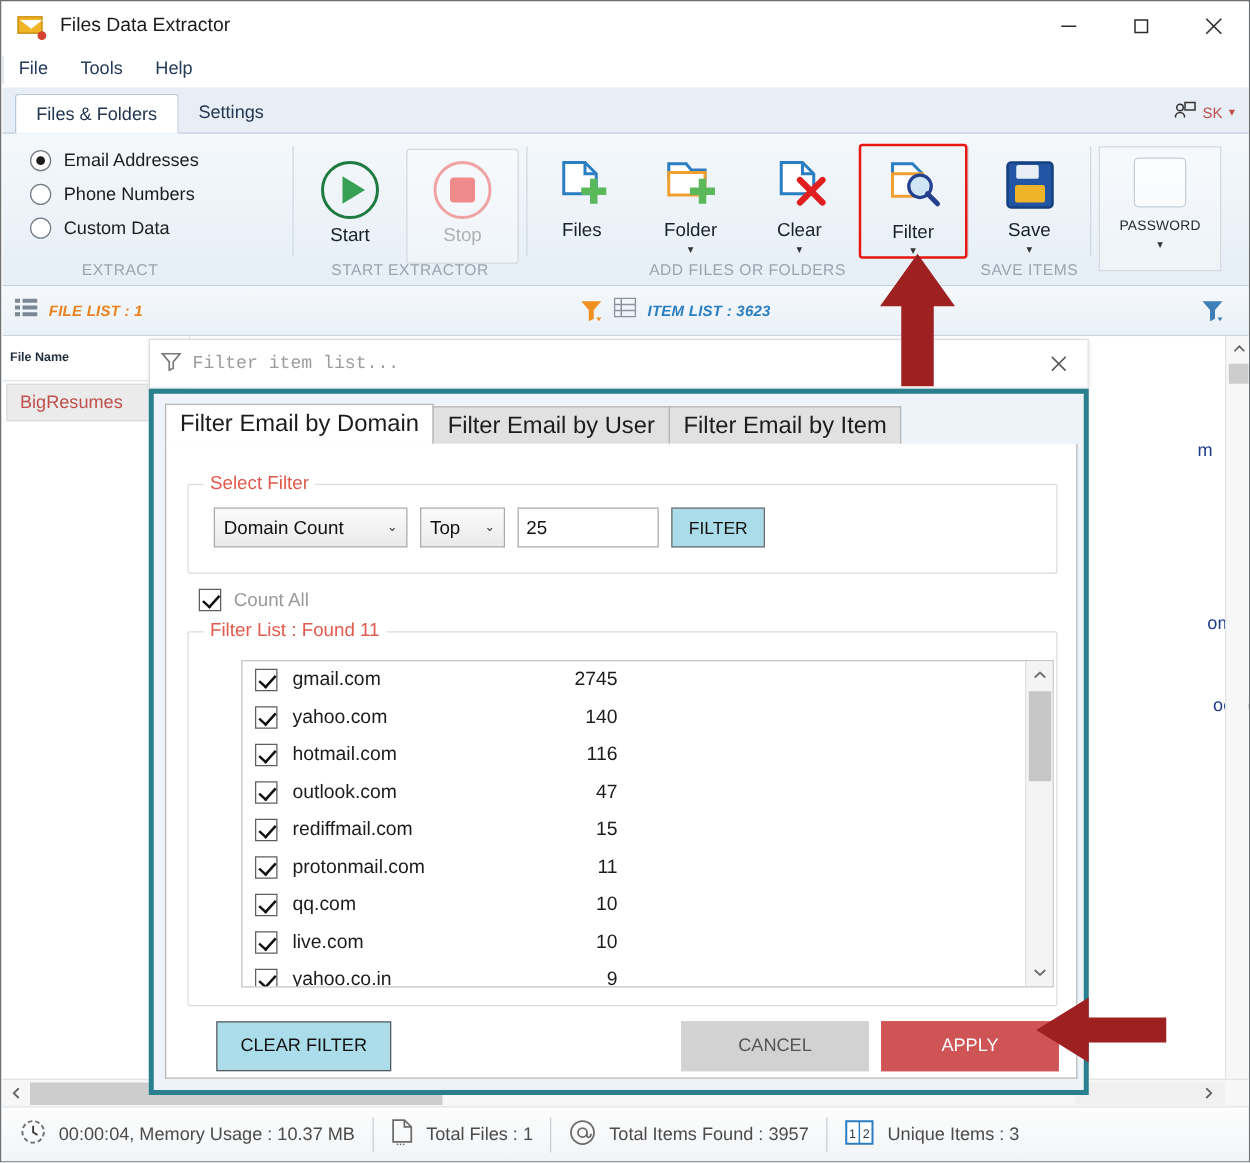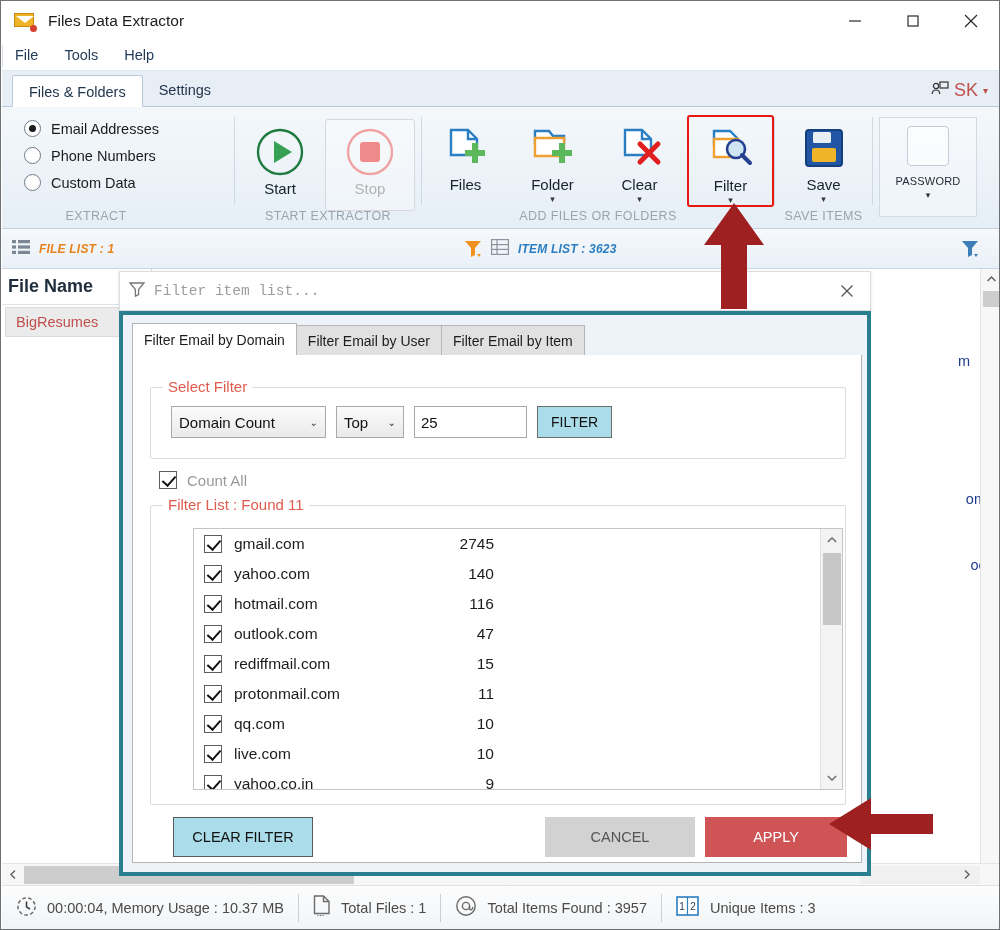--- a/index.html
+++ b/index.html
@@ -114,21 +114,21 @@
     border-bottom: 1px solid #ffffff;
     border-radius: 3px 3px 0 0;
     margin-bottom: -1px;
     font-weight: normal;
   }
   .sk-zone {
     margin-left: auto;
     display: flex; align-items: center;
     gap: 5px; padding-right: 12px; height: 32px;
   }
-  .sk-label { font-size: 18px; color: #c0504d; }
+  .sk-label { font-size: 12px; color: #c0504d; }
   .sk-caret { font-size: 10px; color: #c0504d; }
 
   
   .ribbon {
     position: absolute; left: 1px; top: 106px;
     width: 998px; height: 122px;
     background: linear-gradient(#f4f8fb, #e6eef6);
     border-bottom: 1px solid #c4d2e0;
     display: flex;
   }
@@ -225,21 +225,21 @@
   
   .filepane {
     position: absolute; left: 1px; top: 268px;
     width: 150px; height: 616px;
     background: #ffffff;
     border-right: 1px solid #d2dbe4;
   }
   .fp-header {
     height: 36px; border-bottom: 1px solid #dde4ec;
     display: flex; align-items: center; padding-left: 6px;
-    font-size: 18px; font-weight: bold; color: #1f2d3d;
+    font-size: 10px; font-weight: bold; color: #1f2d3d;
     background: #fff;
   }
   .fp-row {
     height: 30px; display: flex; align-items: center;
     padding-left: 10px; font-size: 14.5px; color: #c0504d;
     background: #ebebeb; border: 1px solid #dcdcdc;
     margin: 2px 3px 0 3px;
   }
 
   
@@ -338,21 +338,21 @@
   }
   .dlg-inner { position: relative; width: 100%; height: 100%; }
 
   .dtabs {
     position: absolute; left: 9px; top: 8px;
     display: flex; align-items: flex-end; height: 32px;
   }
   .dtab {
     height: 30px; line-height: 30px;
     padding: 0 11px;
-    font-size: 14px; color: #1c1c1c;
+    font-size: 19px; color: #1c1c1c;
     background: #e1e1e1;
     border: 1px solid #b5b5b5;
     border-bottom: none;
     margin-right: -1px;
     cursor: default;
     margin-top: 48px;
   }
   .dtab.active {
     background: #ffffff;
     border-color: #b5b5b5;

